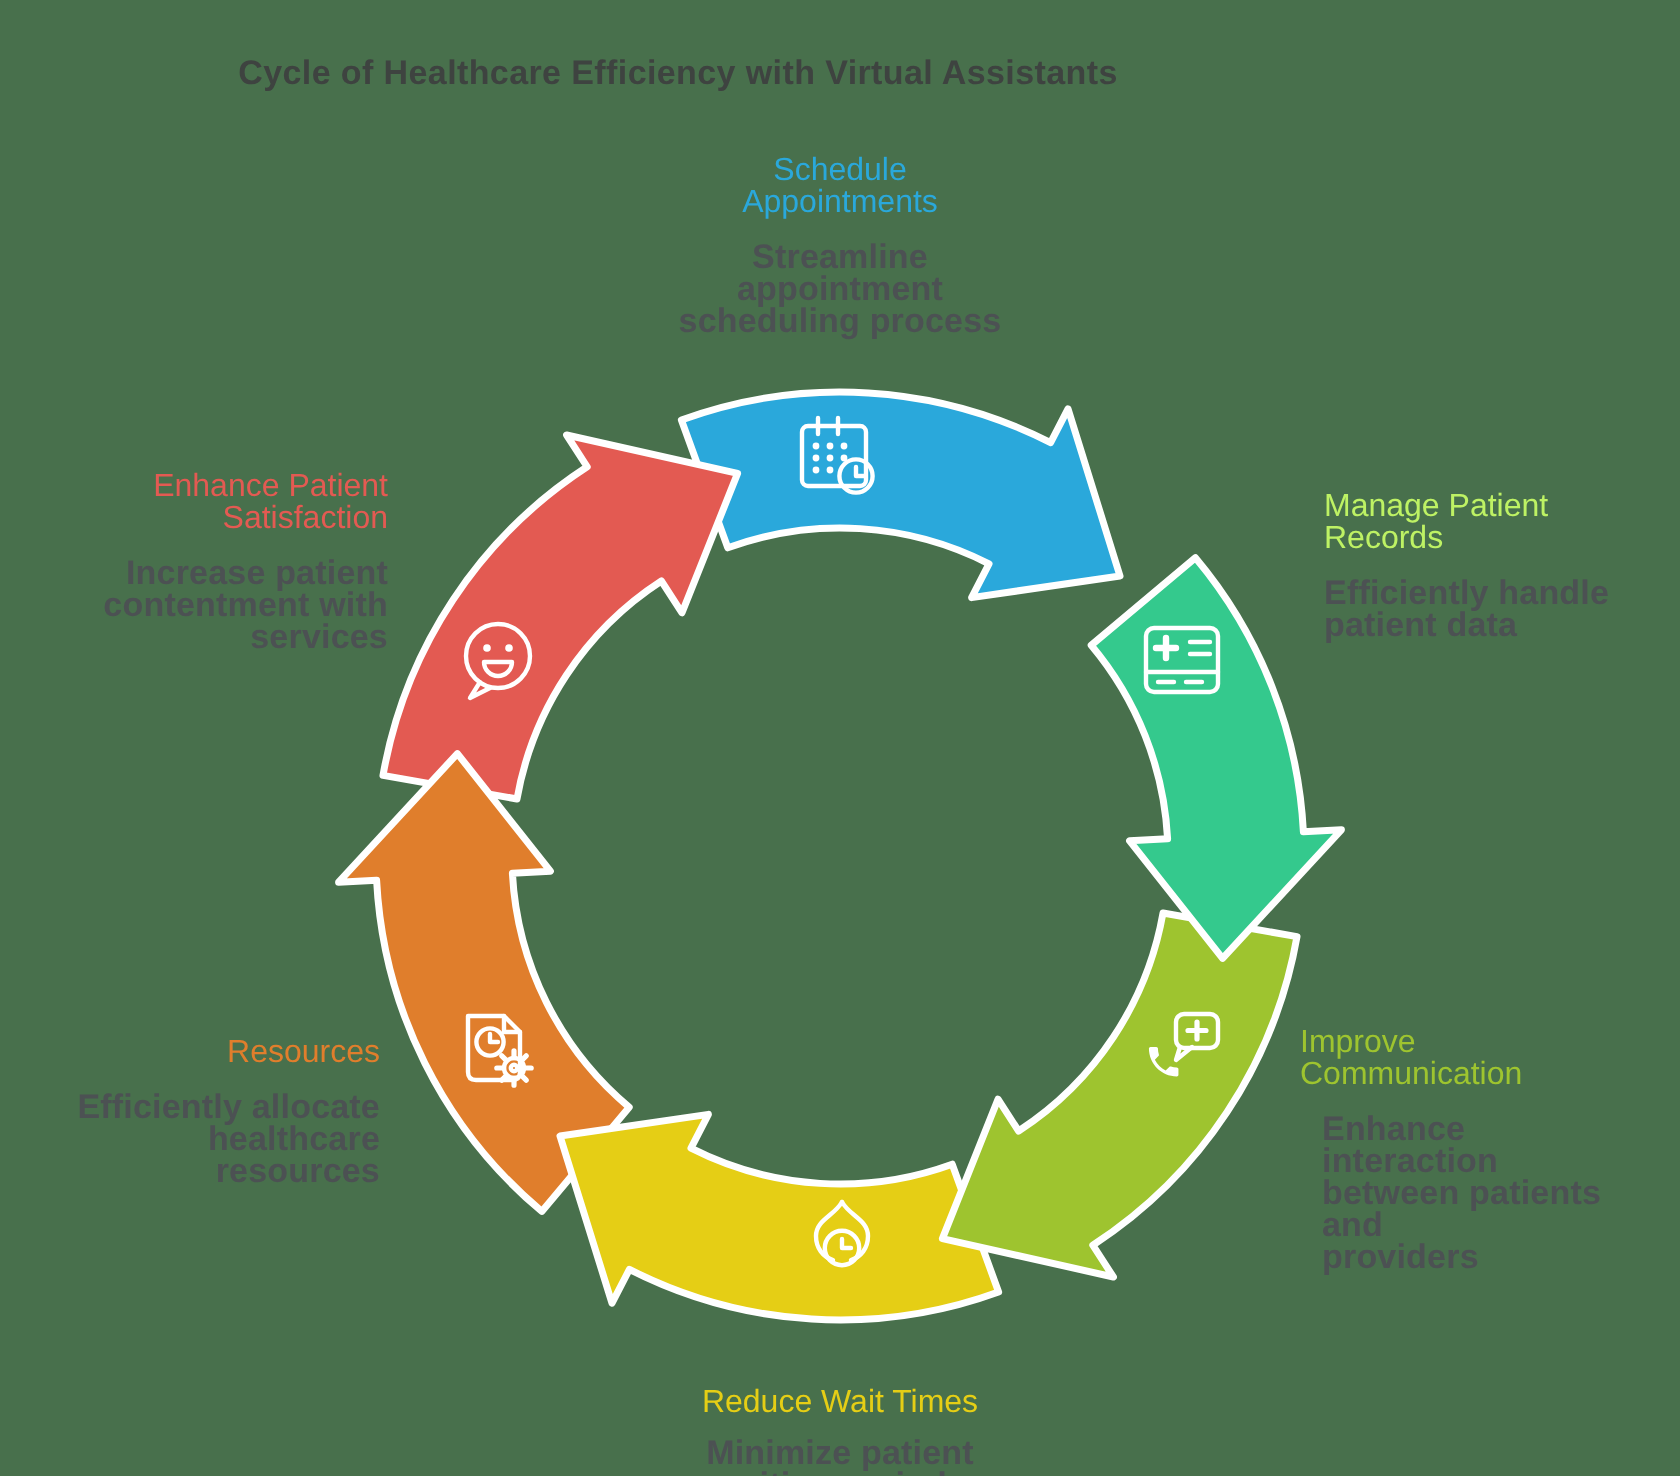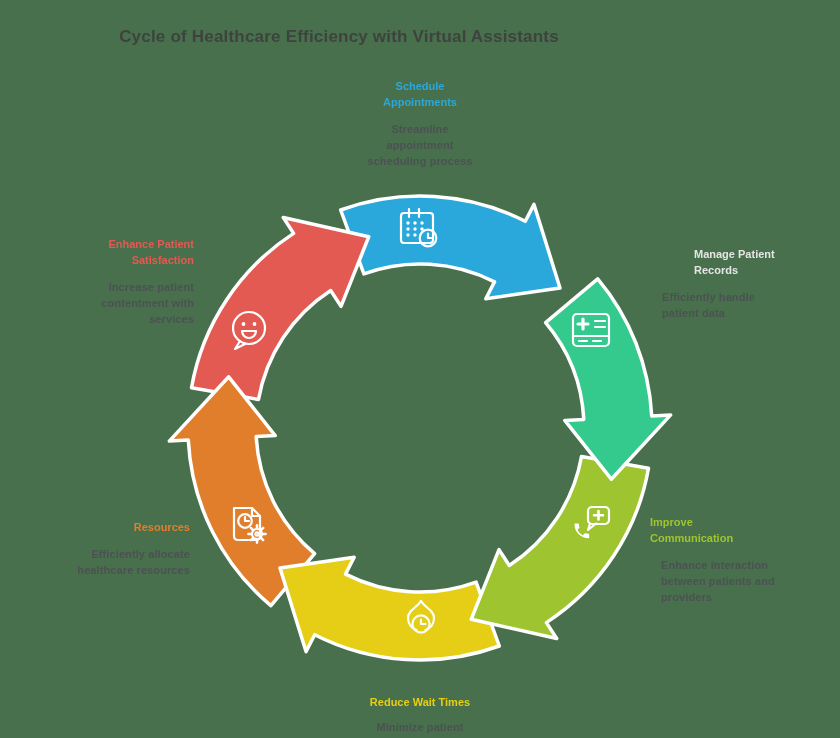--- a/index.html
+++ b/index.html
@@ -1,22 +1,22 @@
 <!DOCTYPE html>
 <html><head>
 <meta charset="utf-8">
 <style>
   html,body{margin:0;padding:0;}
   body{width:840px;height:738px;overflow:hidden;font-family:"Liberation Sans",sans-serif;}
   .stage{position:relative;width:840px;height:738px;overflow:hidden;}
   .page-title{position:absolute;left:0;top:27px;width:678px;text-align:center;
     font-size:17px;font-weight:bold;letter-spacing:.2px;}
   .label{position:absolute;}
-  .ltitle{font-size:11px;font-weight:bold;line-height:16px;}
-  .ldesc{margin-top:11px;font-size:11px;font-weight:bold;line-height:16px;letter-spacing:.1px;}
+  .ltitle{font-size:16px;font-weight:normal;line-height:16px;}
+  .ldesc{margin-top:11px;font-size:17px;font-weight:bold;line-height:16px;letter-spacing:.1px;}
   .lab-schedule{left:330px;top:78px;width:180px;text-align:center;}
   .lab-manage{left:662px;top:246px;width:150px;text-align:left;}
   .lab-improve{left:650px;top:514px;width:170px;text-align:left;}
   .lab-reduce{left:320px;top:694px;width:200px;text-align:center;}
   .lab-reduce .ldesc{margin-top:9px;}
   .lab-optimize{left:30px;top:519px;width:160px;text-align:right;}
   .lab-enhance{left:32px;top:236px;width:162px;text-align:right;}
   svg{position:absolute;left:0;top:0;}
   #bands path{stroke:#FFFFFF;stroke-width:3.5;stroke-linejoin:round;}
   #icons path,#icons rect,#icons circle,#icons line{
@@ -112,21 +112,21 @@
       <div>Appointments</div>
     </div>
     <div class="ldesc" style="color: rgb(76, 81, 83);">
       <div>Streamline</div>
       <div>appointment</div>
       <div>scheduling process</div>
     </div>
   </div>
 
   <div class="label lab-manage">
-    <div class="ltitle" style="color: #e5e5e5; margin-left: 32px;">
+    <div class="ltitle" style="color: #bef264;">
       <div>Manage Patient</div>
       <div>Records</div>
     </div>
     <div class="ldesc" style="color: rgb(76, 81, 83);">
       <div>Efficiently handle</div>
       <div>patient data</div>
     </div>
   </div>
 
   <div class="label lab-improve">

